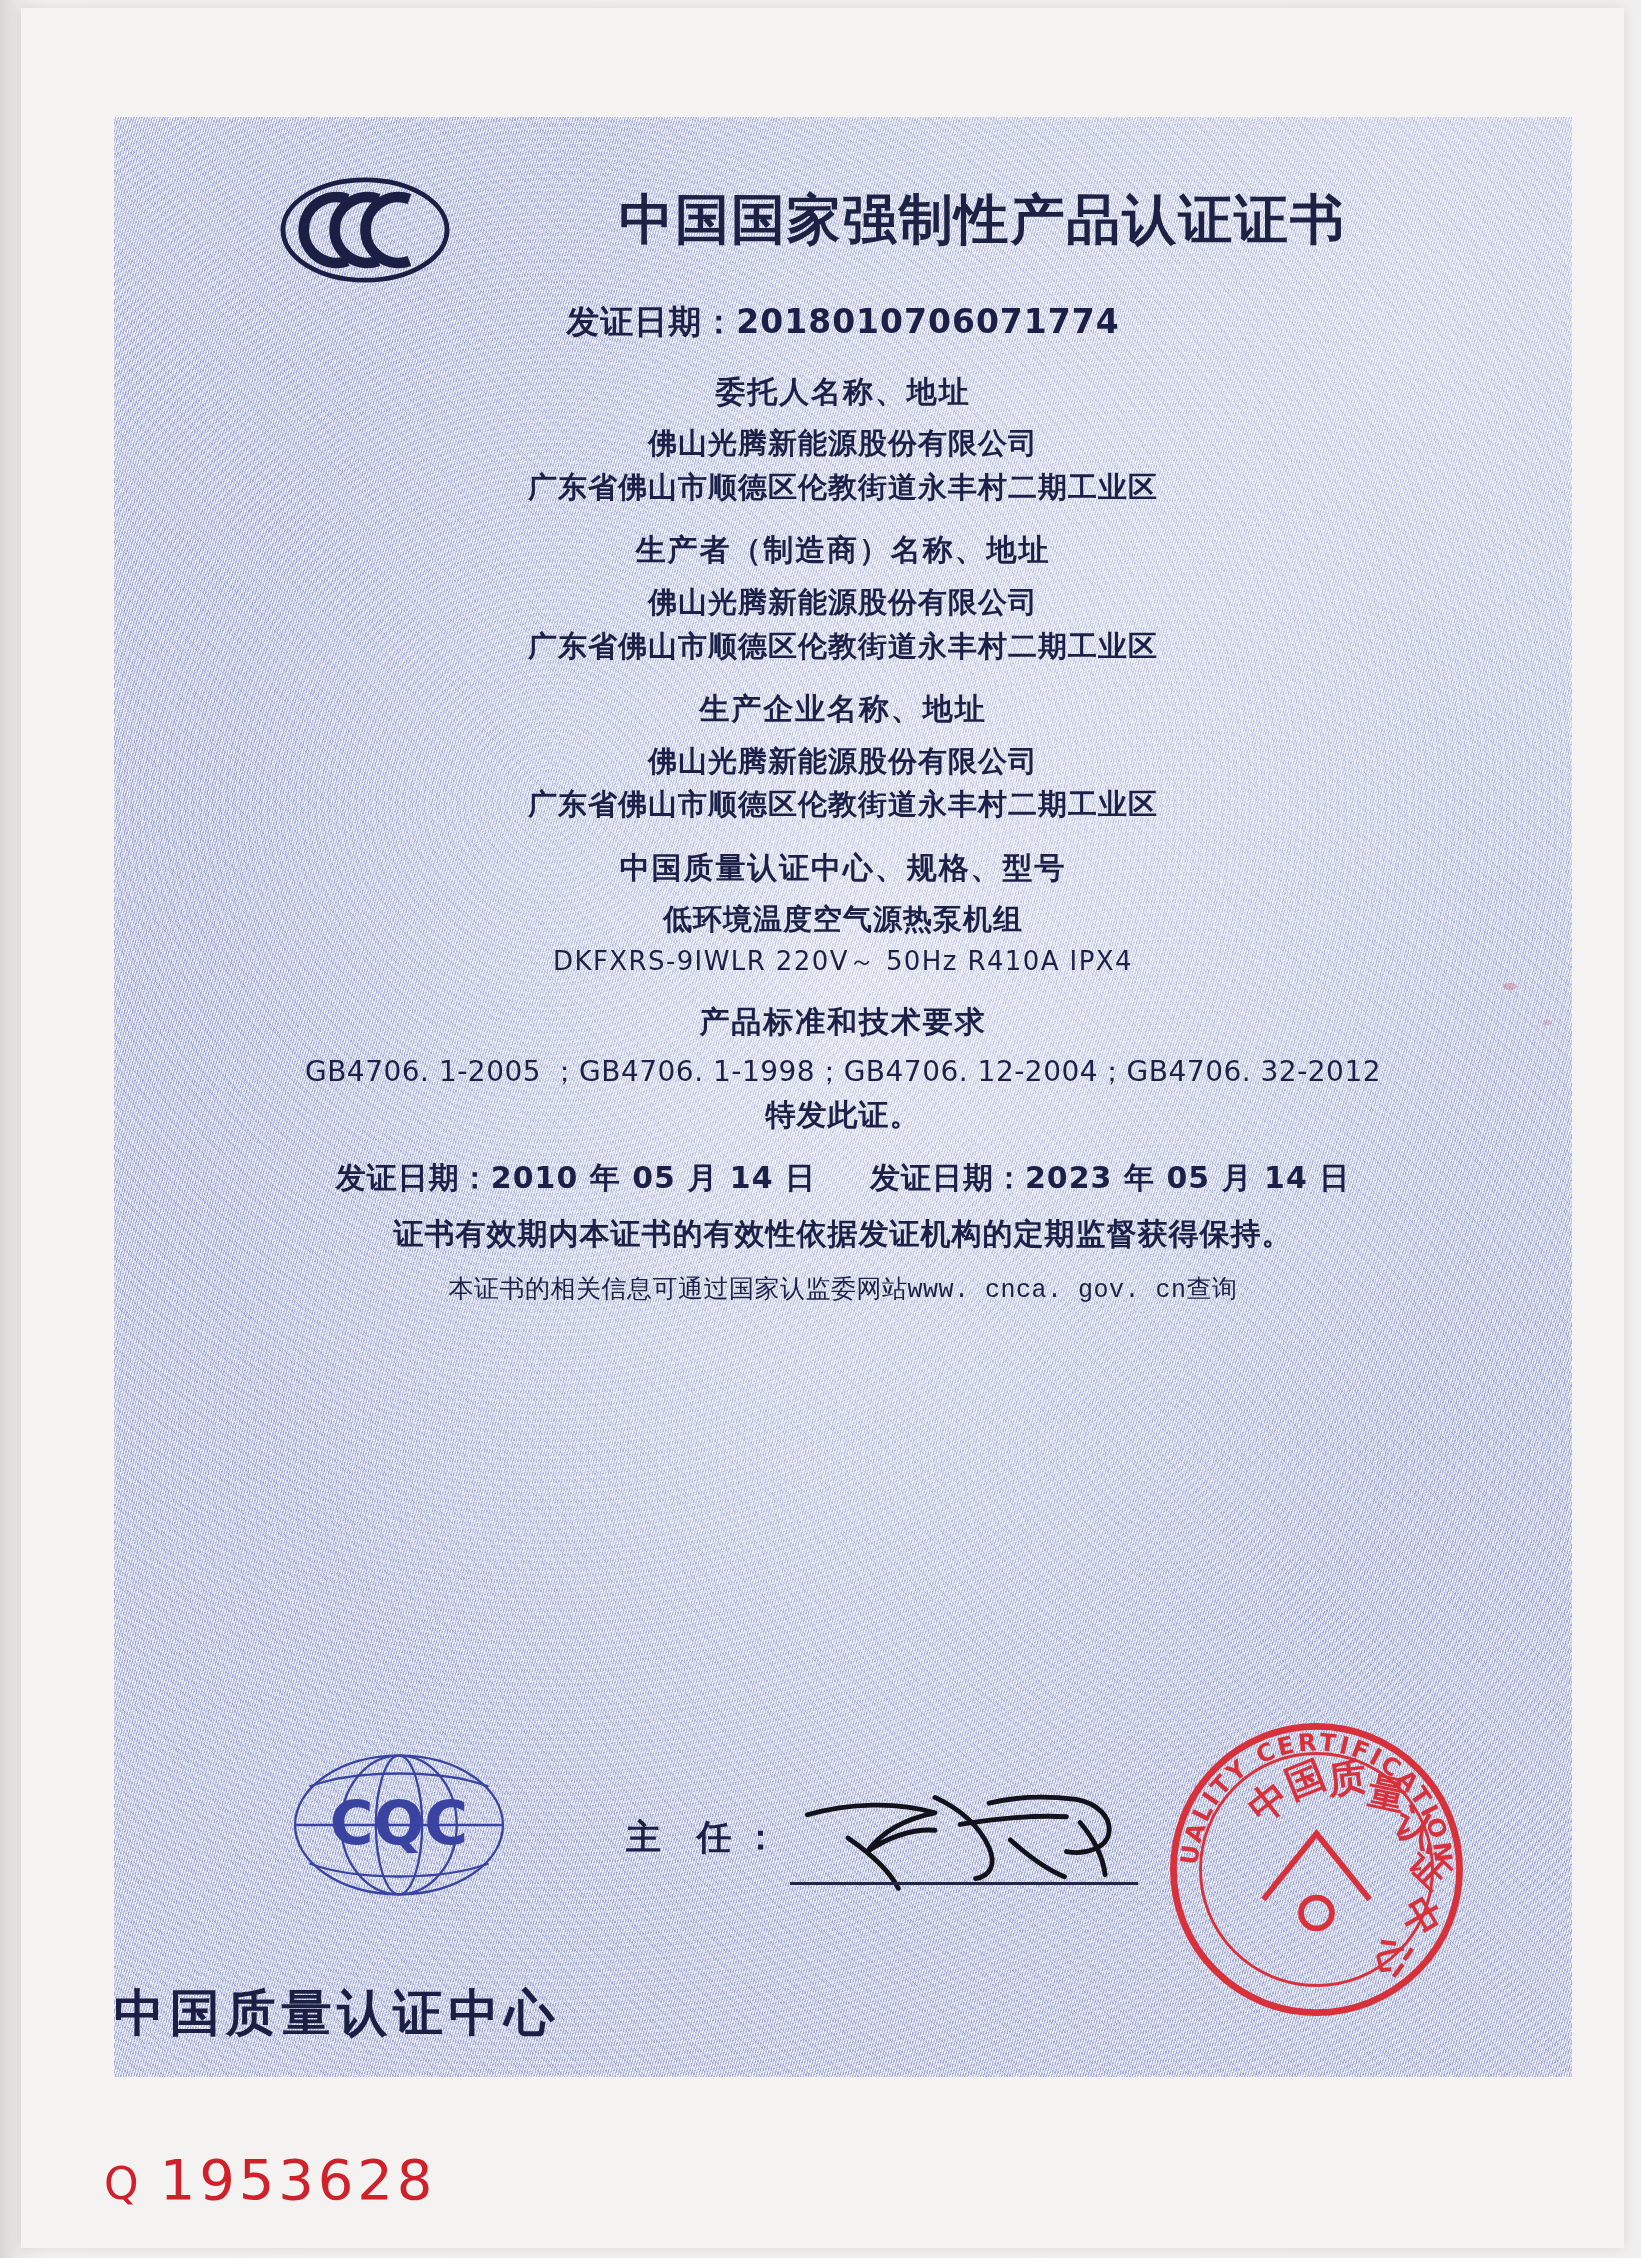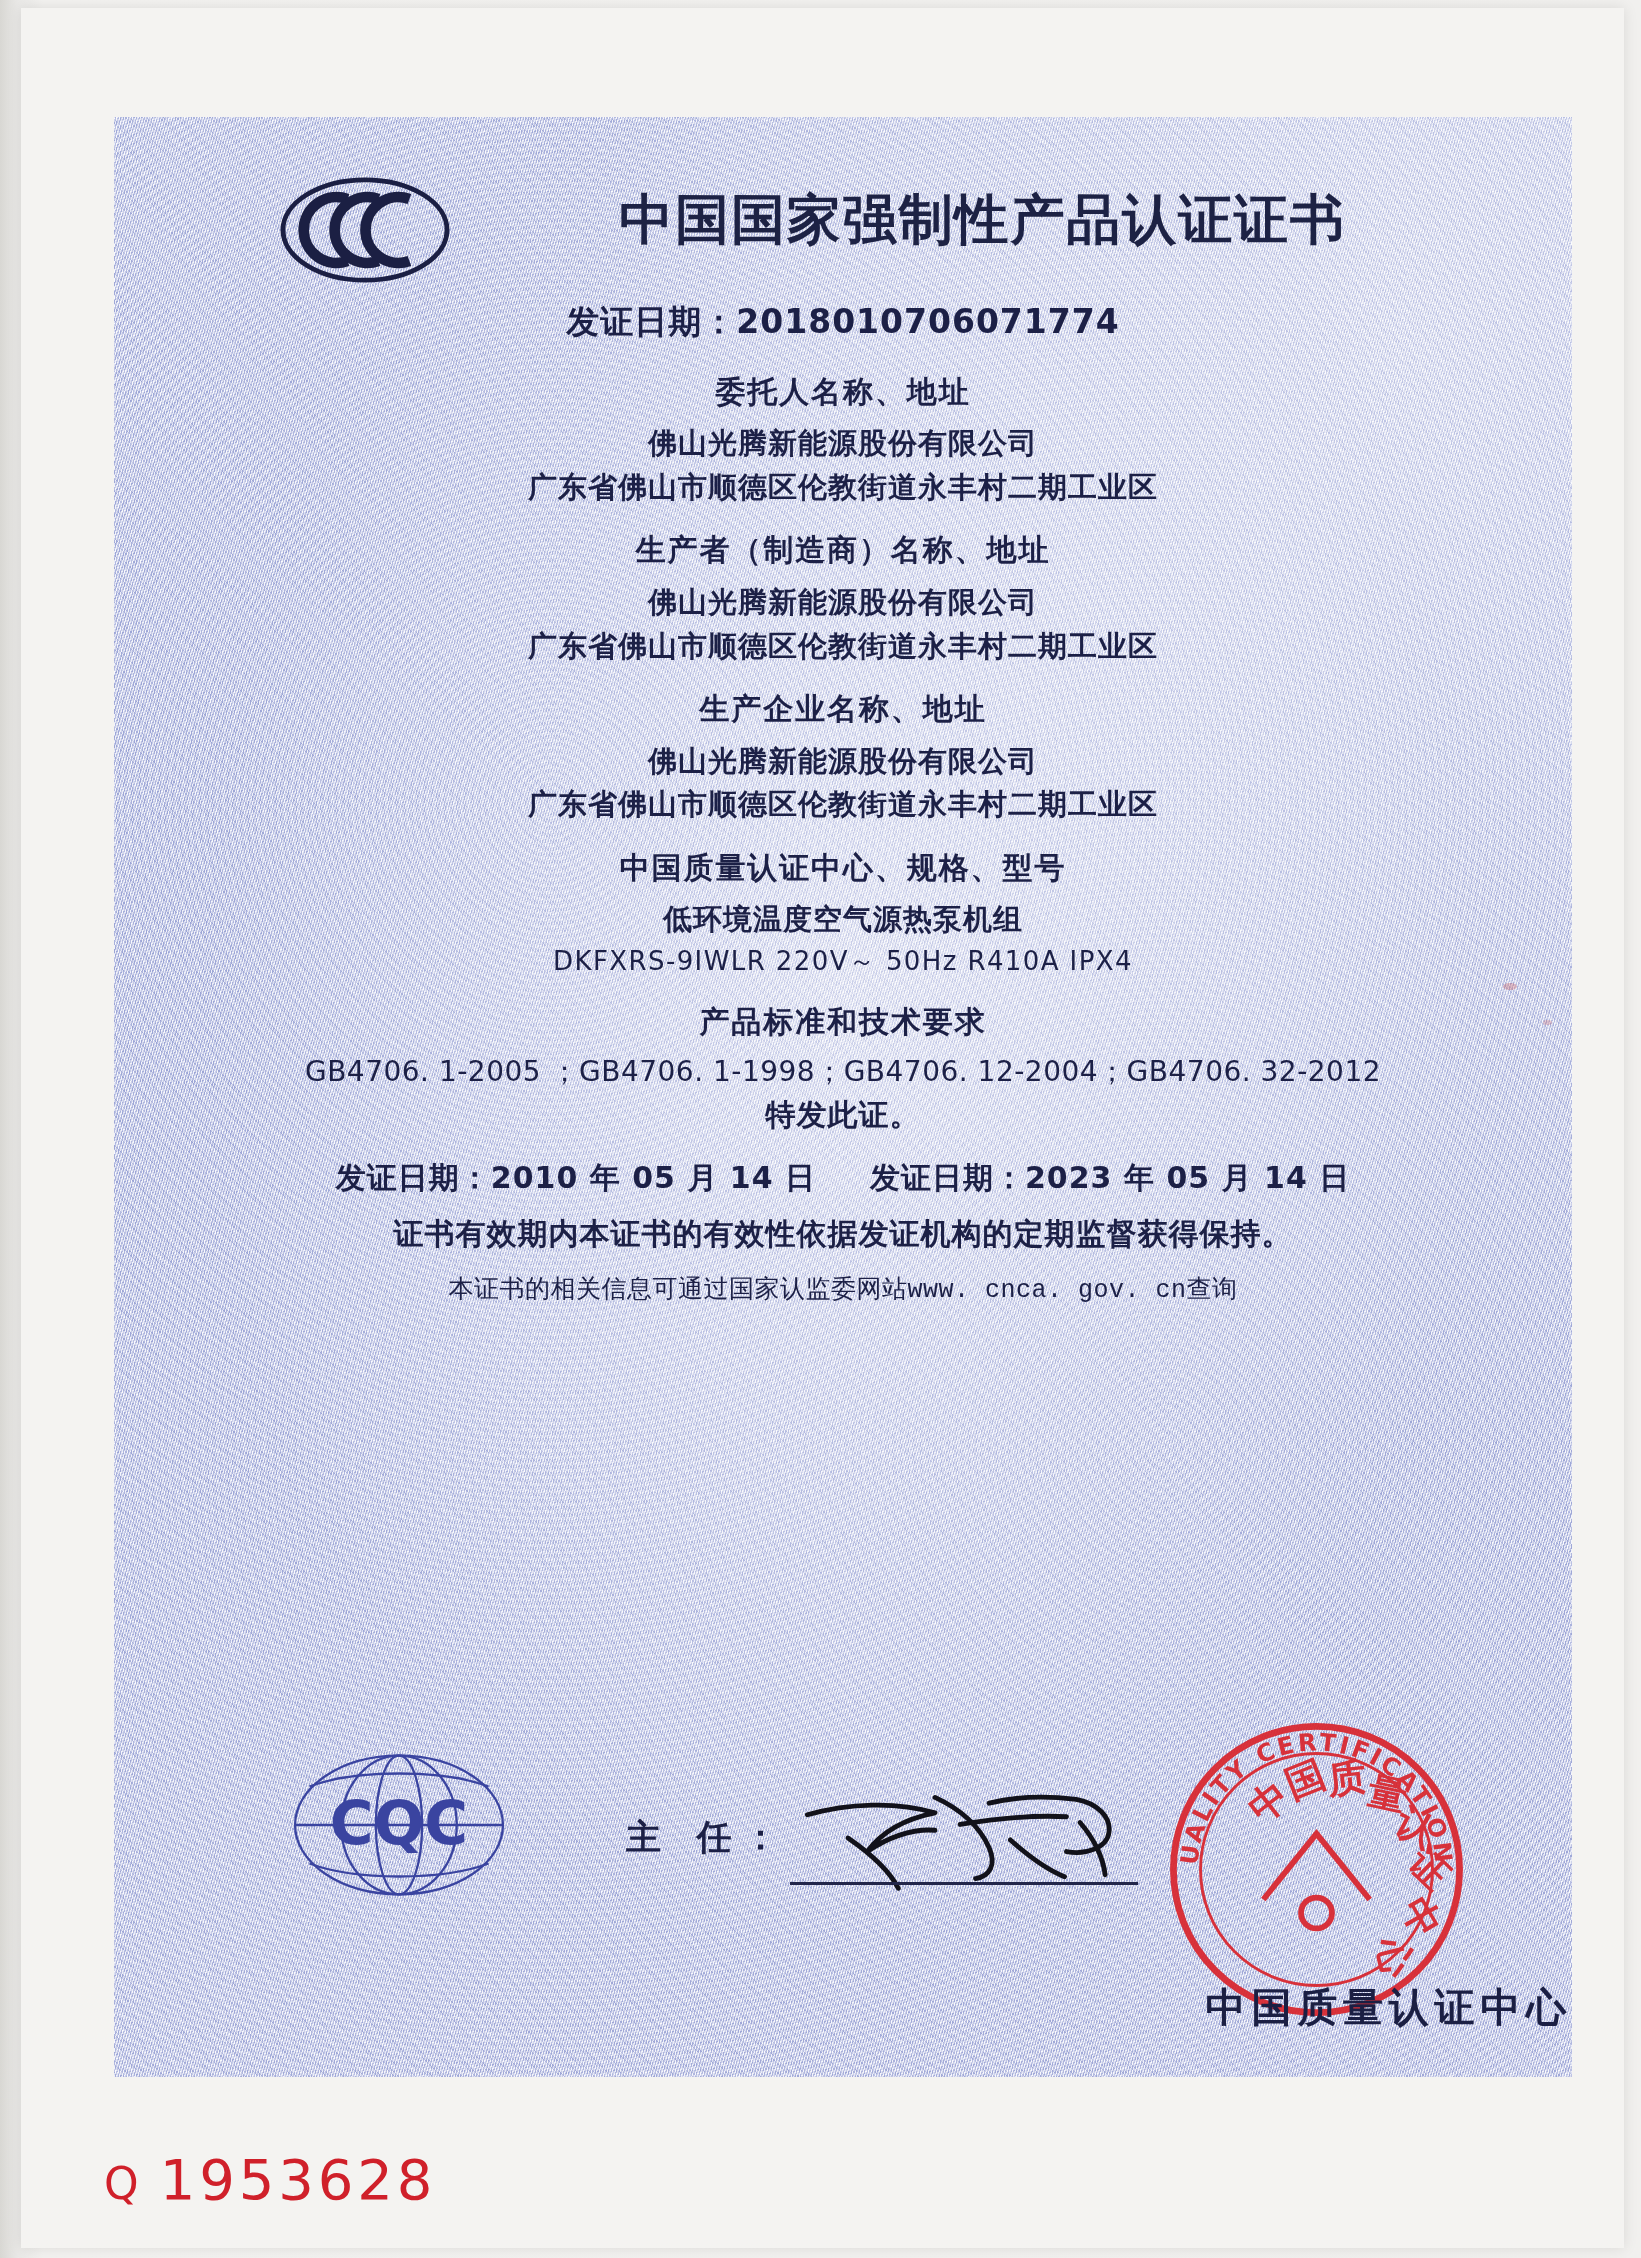--- a/index.html
+++ b/index.html
@@ -209,24 +209,24 @@
     height: 319px;
     opacity: 0.92;
   }
 
   
   #org-name {
     position: absolute;
     left: 0;
     top: 1863px;
     width: 100%;
-    text-align: right;
-    font-family: "DejaVu Sans", "Liberation Sans", sans-serif;
-    font-weight: bold;
-    font-size: 40px;
+    text-align: left;
+    font-family: "DejaVu Sans", "Liberation Sans", sans-serif;
+    font-weight: bold;
+    font-size: 50px;
     letter-spacing: 5.8px;
     color: #1b1f43;
   }
 
   
   #serial {
     position: absolute;
     left: 83px;
     top: 2139px;
     display: flex;

